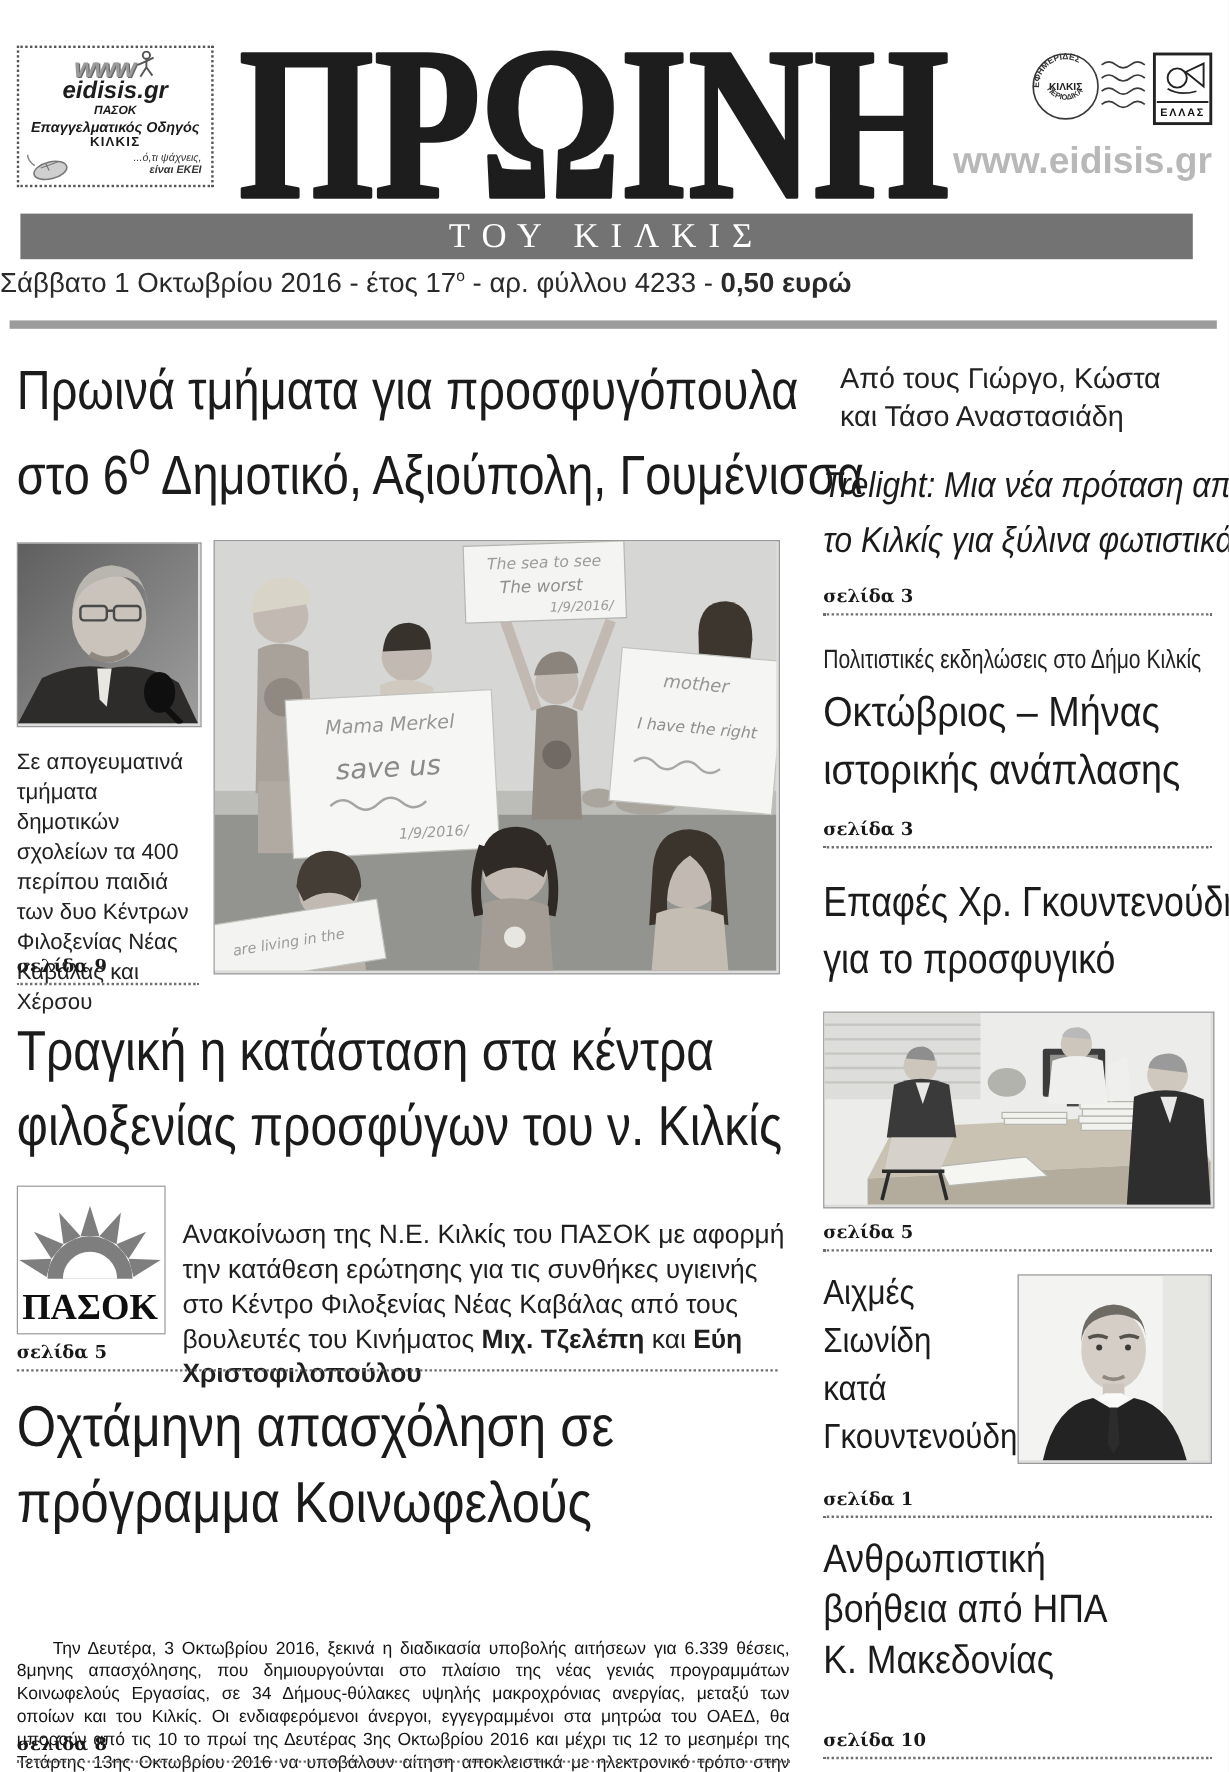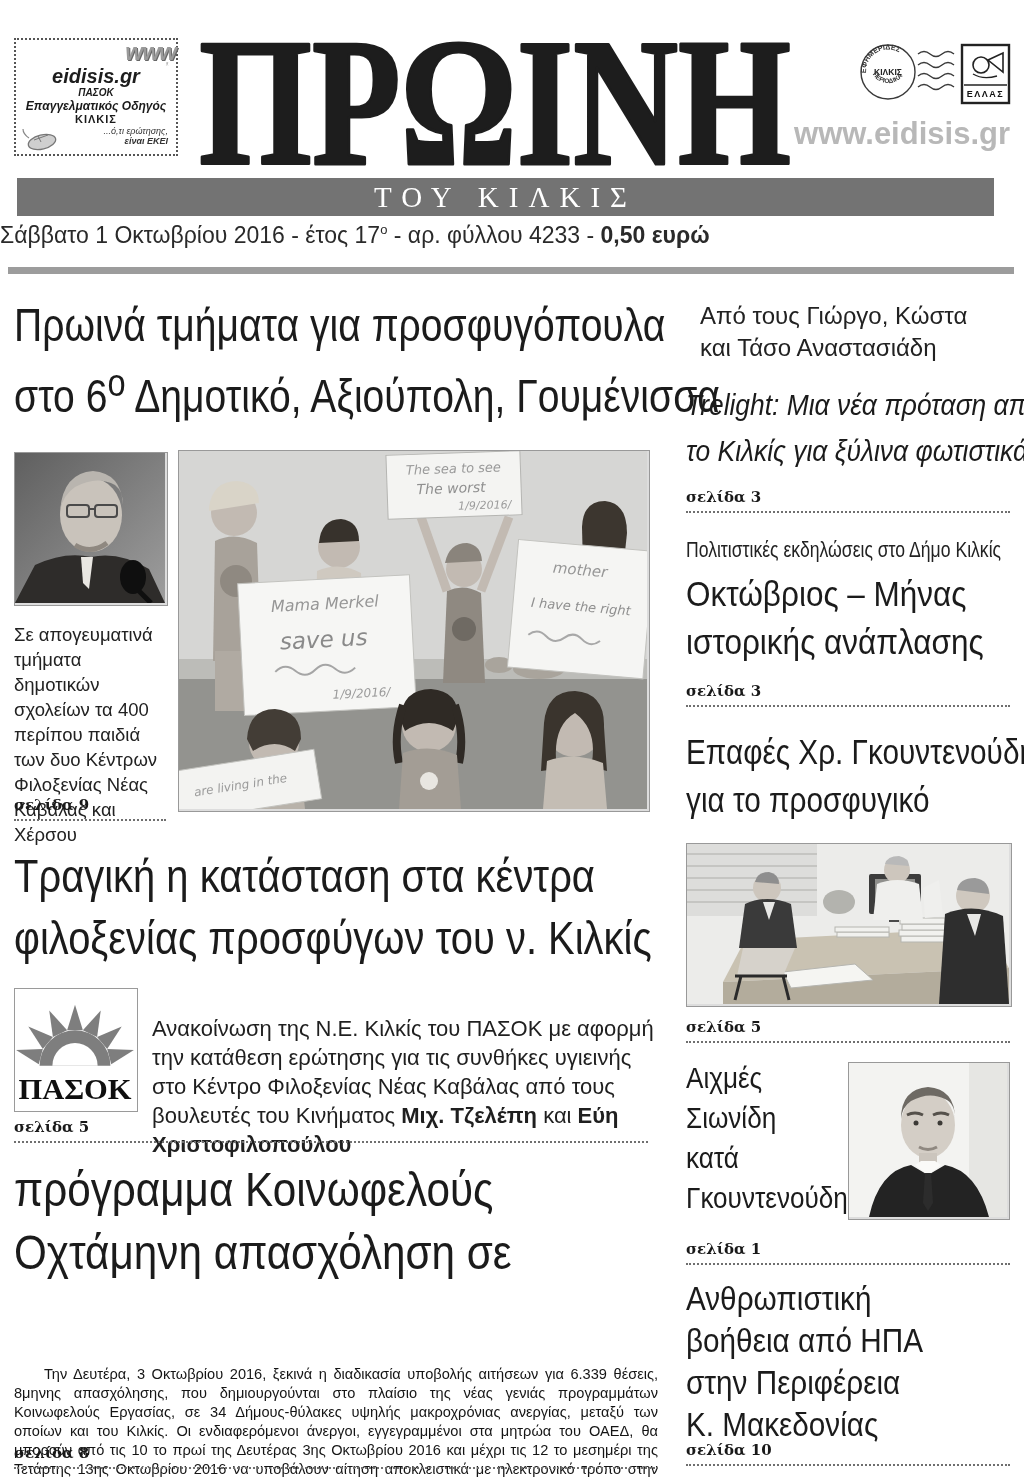--- a/index.html
+++ b/index.html
@@ -6,21 +6,21 @@
   .page {
     position:relative; width:1024px; height:1477px; margin:0 auto;
     background:#ffffff; overflow:hidden;
     font-family:"Liberation Sans", sans-serif; color:#1a1a1a;
   }
   
   .logo-box {
     position:absolute; left:14px; top:38px; width:160px; height:112px;
     border:2px dotted #555; padding:2px 0 0 0; text-align:center; background:#fff;
   }
-  .www-row { display:flex; justify-content:center; align-items:flex-end; height:24px;flex-direction:column; }
+  .www-row { display:flex; justify-content:center; align-items:flex-end; height:24px; }
   .www-text { font-size:23px; font-weight:bold; font-style:italic; color:#9a9a9a;
               letter-spacing:-1px; line-height:20px; text-shadow:1px 1px 0 #666; }
   .site-name { font-size:20px; font-weight:bold; font-style:italic; color:#1d1d1d; line-height:21px; }
   .lb-line1 { font-size:10px; font-weight:bold; font-style:italic; line-height:12px; }
   .lb-line2 { font-size:12px; font-weight:bold; font-style:italic; line-height:14px; }
   .lb-line3 { font-size:11px; font-weight:bold; line-height:13px; letter-spacing:1px; }
   .lb-tag   { text-align:right; padding-right:8px; font-size:9px; font-style:italic; color:#333; line-height:10px; }
   .lb-tag b { font-size:9px; }
   .mouse-icon { position:absolute; left:6px; bottom:3px; }
   .masthead-svg { position:absolute; left:195px; top:24px; }
@@ -108,21 +108,21 @@
         <svg width="18" height="24" viewBox="0 0 18 24">
           <circle cx="10" cy="4" r="3" fill="none" stroke="#555" stroke-width="1.6"></circle>
           <path d="M10,7 L10,14 M10,9 L3,12 M10,9 L16,6 M10,14 L5,22 M10,14 L15,21" stroke="#555" stroke-width="1.6" fill="none"></path>
         </svg>
       </div>
       <div class="site-name">eidisis.gr</div>
       <div class="lb-line1">ΠΑΣΟΚ</div>
       <div class="lb-line2">Επαγγελματικός Οδηγός</div>
       <div class="lb-line3">ΚΙΛΚΙΣ</div>
       <div class="lb-tag">
-        <div>...ό,τι ερώτησης,</div>
+        <div>...ό,τι ψάχνεις,</div>
         <b>είναι ΕΚΕΙ</b>
       </div>
       <svg class="mouse-icon" width="40" height="24" viewBox="0 0 40 24">
         <ellipse cx="20" cy="15" rx="14" ry="7" fill="#cfcfcf" stroke="#777" stroke-width="1.3" transform="rotate(-14 20 15)"></ellipse>
         <path d="M12,13 L26,8 M19,15 L16,9" stroke="#777" stroke-width="1" fill="none"></path>
         <path d="M7,11 q-6,-4 -6,-9" stroke="#888" stroke-width="1.2" fill="none"></path>
       </svg>
     </div>
 
     <svg class="masthead-svg" width="600" height="152" viewBox="0 0 600 152">
@@ -317,22 +317,22 @@
       </svg>
     </div>
 
     <p class="pasok-summary"><span>Ανακοίνωση της Ν.Ε. Κιλκίς του ΠΑΣΟΚ με αφορμή την κατάθεση ερώτησης για τις συνθήκες υγιεινής στο Κέντρο Φιλοξενίας Νέας Καβάλας από τους βουλευτές του Κινήματος </span><b>Μιχ. Τζελέπη</b><span> και </span><b>Εύη Χριστοφιλοπούλου</b></p>
 
     <div class="pr" id="pr5">
       <span>σελίδα 5</span>
     </div>
 
     <div class="hl" id="h3">
+      <span class="line"><span class="sq sx88">Οχτάμηνη απασχόληση σε</span></span>
       <span class="line"><span class="sq sx88">πρόγραμμα Κοινωφελούς</span></span>
-      <span class="line"><span class="sq sx88">Οχτάμηνη απασχόληση σε</span></span>
     </div>
 
     <p class="employment-body">Την Δευτέρα, 3 Οκτωβρίου 2016, ξεκινά η διαδικασία υποβολής αιτήσεων για 6.339 θέσεις, 8μηνης απασχόλησης, που δημιουργούνται στο πλαίσιο της νέας γενιάς προγραμμάτων Κοινωφελούς Εργασίας, σε 34 Δήμους-θύλακες υψηλής μακροχρόνιας ανεργίας, μεταξύ των οποίων και του Κιλκίς. Οι ενδιαφερόμενοι άνεργοι, εγγεγραμμένοι στα μητρώα του ΟΑΕΔ, θα μπορούν από τις 10 το πρωί της Δευτέρας 3ης Οκτωβρίου 2016 και μέχρι τις 12 το μεσημέρι της Τετάρτης 13ης Οκτωβρίου 2016 να υποβάλουν αίτηση αποκλειστικά με ηλεκτρονικό τρόπο στην ιστοσελίδα του ΟΑΕΔ (www.oaed.gr) και ως πιστοποιημένοι χρήστες των ηλεκτρονικών υπηρεσιών της διαδικτυακής πύλης του Ο.Α.Ε.Δ., με τη χρήση των κωδικών πρόσβασης (Ονομασία Χρήστη και Συνθηματικό).</p>
 
     <div class="pr" id="pr8">
       <span>σελίδα 8</span>
     </div>
   </div>
 
   <div>
@@ -447,20 +447,19 @@
         <polygon points="76,110 82,110 84,140 79,148 74,140" fill="#2c2c2c"></polygon>
       </svg>
     </div>
     <div class="pr" id="r4p">
       <span>σελίδα 1</span>
     </div>
 
     <div class="hl" id="r5h">
       <span class="line"><span class="sq sx90">Ανθρωπιστική</span></span>
       <span class="line"><span class="sq sx90">βοήθεια από ΗΠΑ</span></span>
-      <span class="line"><span class="sq sx90">στην Περιφέρεια</span></span>
       <span class="line"><span class="sq sx90">Κ. Μακεδονίας</span></span>
     </div>
     <div class="pr" id="r5p">
       <span>σελίδα 10</span>
     </div>
   </div>
 </div>
 
 </body></html>

